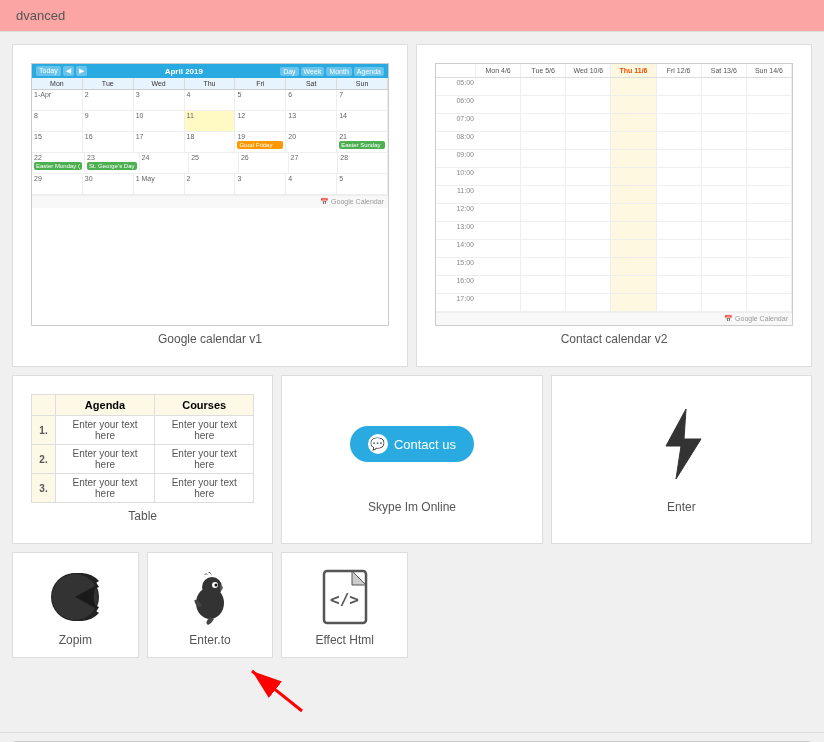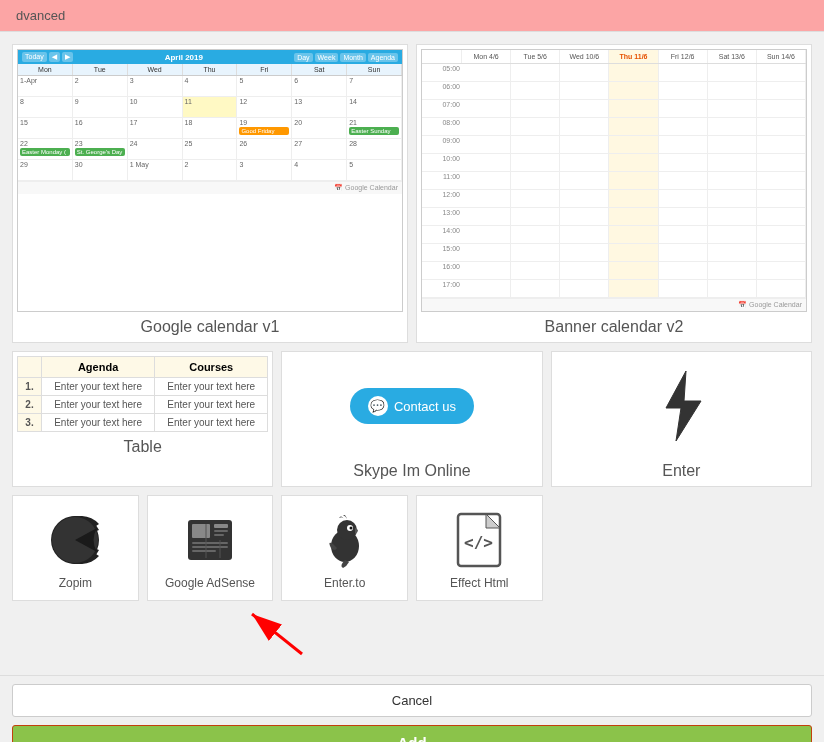--- a/index.html
+++ b/index.html
@@ -31,30 +31,30 @@
       gap: 8px;
       margin-bottom: 8px;
     }
 
     .widget-cell {
       background: #fff;
       border: 1px solid #ddd;
       display: flex;
       flex-direction: column;
       align-items: center;
-      padding: 4px;
+      padding: 18px;
     }
 
     .widget-preview {
       width: 100%;
       flex: 1;
     }
 
     .widget-label {
-      font-size: 16px;
+      font-size: 12px;
       color: #555;
       padding: 6px 0 2px;
       text-align: center;
     }
 
     
     .calendar-v1 {
       width: 100%;
       background: #fff;
       border: 1px solid #ccc;
@@ -541,21 +541,21 @@
                 <div class="calv2-slot"></div>
                 <div class="calv2-slot"></div>
                 <div class="calv2-slot"></div>
             </div>
           </div>
         </div>
         <div style="background:#f8f8f8; text-align:right; padding:2px 4px; font-size:7px; color:#999; border-top:1px solid #eee;">
           📅 Google Calendar
         </div>
       </div>
-      <div class="widget-label">Banner calendar v2</div>
+      <div class="widget-label">Contact calendar v2</div>
     </div>
   </div>
 
   <div style="display:grid; grid-template-columns: 1fr 1fr 1fr; gap:8px; margin-bottom:8px;">
 
     <div class="widget-cell">
       <div class="table-widget">
         <table>
           <thead>
             <tr>
@@ -616,39 +616,20 @@
           <path d="M26,26 L50,10 A24,24 0 1,0 50,42 Z" fill="#222"></path>
           <path d="M26,26 L50,16 A24,24 0 1,0 50,36 Z" fill="#222"></path>
 
           <circle cx="26" cy="26" r="23" fill="#333"></circle>
           <path d="M26,26 L48,14 A24,24 0 0,0 48,38 Z" fill="#1a1a1a"></path>
         </svg>
       </div>
       <div class="icon-label">Zopim</div>
     </div>
 
-    <div class="widget-icon-cell">
-      <div class="icon-shape">
-        <svg width="52" height="52" viewBox="0 0 52 52">
-
-          <rect x="4" y="6" width="44" height="40" rx="3" fill="#333"></rect>
-          <rect x="8" y="10" width="18" height="14" rx="1" fill="#888"></rect>
-          <rect x="30" y="10" width="14" height="4" rx="1" fill="#888"></rect>
-          <rect x="30" y="16" width="14" height="2" rx="1" fill="#666"></rect>
-          <rect x="30" y="20" width="10" height="2" rx="1" fill="#666"></rect>
-          <rect x="8" y="28" width="36" height="2" rx="1" fill="#666"></rect>
-          <rect x="8" y="32" width="36" height="2" rx="1" fill="#666"></rect>
-          <rect x="8" y="36" width="24" height="2" rx="1" fill="#666"></rect>
-
-          <line x1="22" y1="10" x2="22" y2="44" stroke="#555" stroke-width="1"></line>
-          <line x1="36" y1="26" x2="36" y2="44" stroke="#555" stroke-width="1"></line>
-        </svg>
-      </div>
-      <div class="icon-label">Google AdSense</div>
-    </div>
 
 
 
     <div class="widget-icon-cell">
       <div class="icon-shape">
         <svg width="56" height="56" viewBox="0 0 56 56">
 
           <ellipse cx="28" cy="34" rx="14" ry="16" fill="#333"></ellipse>
 
           <circle cx="30" cy="18" r="10" fill="#333"></circle>

